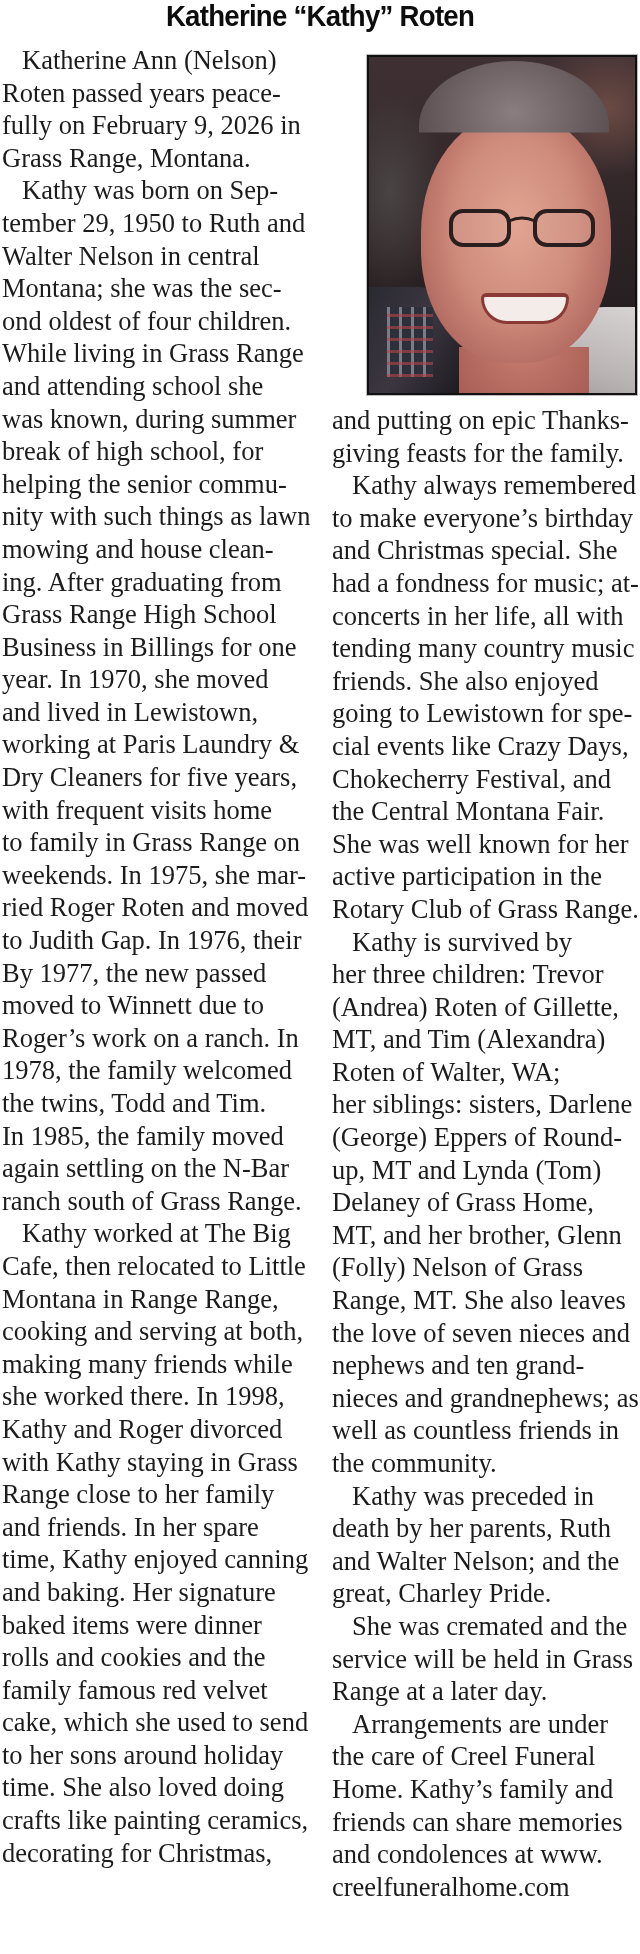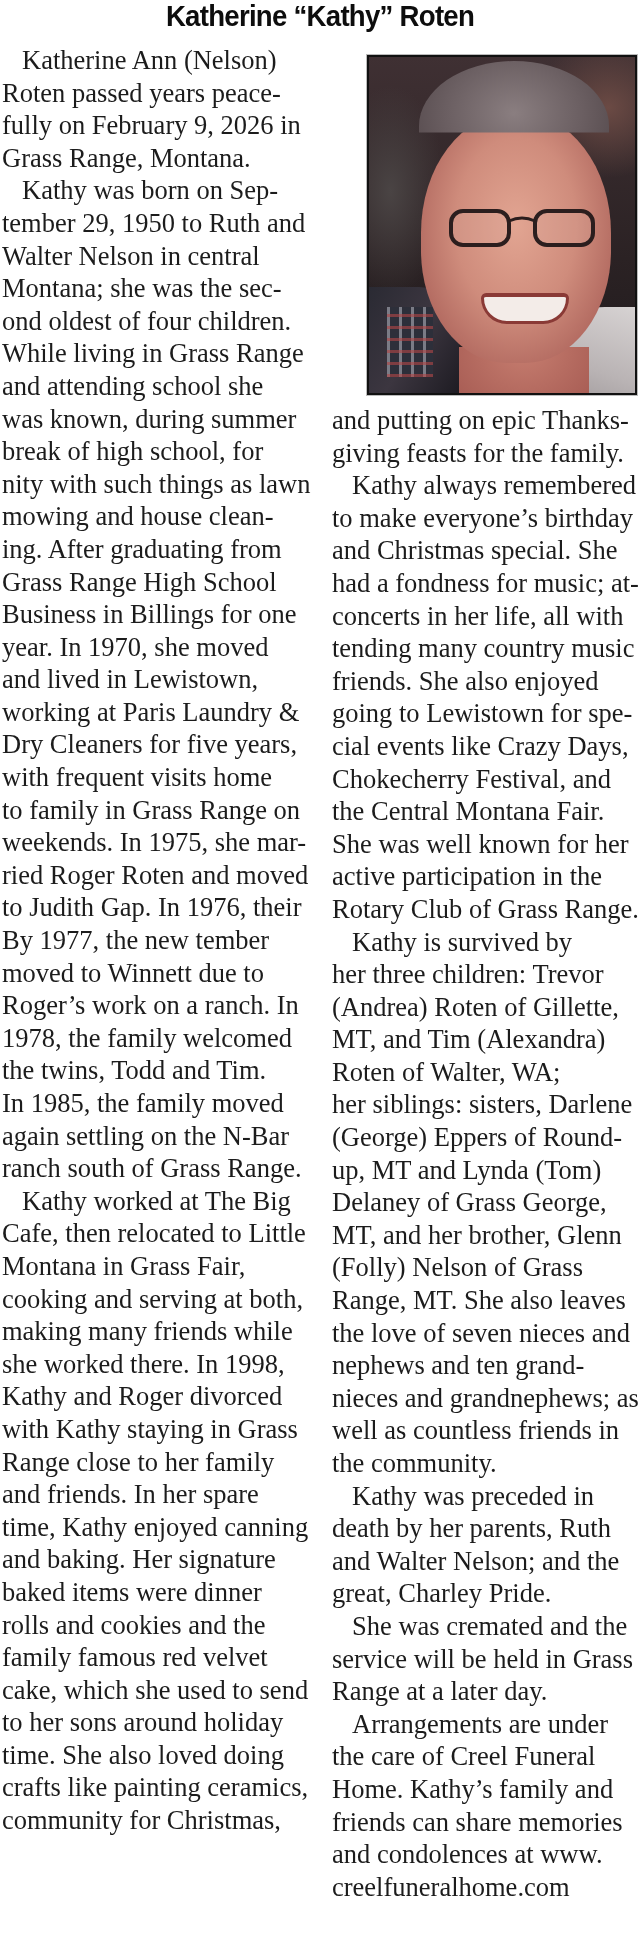--- a/index.html
+++ b/index.html
@@ -160,62 +160,63 @@
     <span class="line">Grass Range, Montana.</span>
     <span class="line indent">Kathy was born on Sep-</span>
     <span class="line">tember 29, 1950 to Ruth and</span>
     <span class="line">Walter Nelson in central</span>
     <span class="line">Montana; she was the sec-</span>
     <span class="line">ond oldest of four children.</span>
     <span class="line">While living in Grass Range</span>
     <span class="line">and attending school she</span>
     <span class="line">was known, during summer</span>
     <span class="line">break of high school, for</span>
+    <span class="line">helping the senior commu-</span>
     <span class="line">nity with such things as lawn</span>
     <span class="line">mowing and house clean-</span>
     <span class="line">ing.  After graduating from</span>
     <span class="line">Grass Range High School</span>
     <span class="line">Business in Billings for one</span>
     <span class="line">year.  In 1970, she moved</span>
     <span class="line">and lived in Lewistown,</span>
     <span class="line">working at Paris Laundry &amp;</span>
     <span class="line">Dry Cleaners for five years,</span>
     <span class="line">with frequent visits home</span>
     <span class="line">to family in Grass Range on</span>
     <span class="line">weekends.  In 1975, she mar-</span>
     <span class="line">ried Roger Roten and moved</span>
     <span class="line">to Judith Gap.  In 1976, their</span>
-    <span class="line">By 1977, the new tember</span>
+    <span class="line">By 1977, the new passed</span>
     <span class="line">moved to Winnett due to</span>
     <span class="line">Roger’s work on a ranch.  In</span>
     <span class="line">1978, the family welcomed</span>
     <span class="line">the twins, Todd and Tim.</span>
     <span class="line">In 1985, the family moved</span>
     <span class="line">again settling on the N-Bar</span>
     <span class="line">ranch south of Grass Range.</span>
     <span class="line indent">Kathy worked at The Big</span>
     <span class="line">Cafe, then relocated to Little</span>
-    <span class="line">Montana in Grass Fair,</span>
+    <span class="line">Montana in Range Range,</span>
     <span class="line">cooking and serving at both,</span>
     <span class="line">making many friends while</span>
     <span class="line">she worked there.  In 1998,</span>
     <span class="line">Kathy and Roger divorced</span>
     <span class="line">with Kathy staying in Grass</span>
     <span class="line">Range close to her family</span>
     <span class="line">and friends.  In her spare</span>
     <span class="line">time, Kathy enjoyed canning</span>
     <span class="line">and baking.  Her signature</span>
     <span class="line">baked items were dinner</span>
     <span class="line">rolls and cookies and the</span>
     <span class="line">family famous red velvet</span>
     <span class="line">cake, which she used to send</span>
     <span class="line">to her sons around holiday</span>
     <span class="line">time.  She also loved doing</span>
     <span class="line">crafts like painting ceramics,</span>
-    <span class="line">community for Christmas,</span>
+    <span class="line">decorating for Christmas,</span>
   </div>
 <div class="col col-right-top" id="right-col">
     <span class="line">and putting on epic Thanks-</span>
     <span class="line">giving feasts for the family.</span>
     <span class="line indent">Kathy always remembered</span>
     <span class="line">to make everyone’s birthday</span>
     <span class="line">and Christmas special.  She</span>
     <span class="line">had a fondness for music; at-</span>
     <span class="line">concerts in her life, all with</span>
     <span class="line">tending many country music</span>
@@ -228,21 +229,21 @@
     <span class="line">active participation in the</span>
     <span class="line">Rotary Club of Grass Range.</span>
     <span class="line indent">Kathy is survived by</span>
     <span class="line">her three children: Trevor</span>
     <span class="line">(Andrea) Roten of Gillette,</span>
     <span class="line">MT, and Tim (Alexandra)</span>
     <span class="line">Roten of Walter, WA;</span>
     <span class="line">her siblings: sisters, Darlene</span>
     <span class="line">(George) Eppers of Round-</span>
     <span class="line">up, MT and Lynda (Tom)</span>
-    <span class="line">Delaney of Grass George,</span>
+    <span class="line">Delaney of Grass Home,</span>
     <span class="line">MT, and her brother, Glenn</span>
     <span class="line">(Folly) Nelson of Grass</span>
     <span class="line">Range, MT.  She also leaves</span>
     <span class="line">the love of seven nieces and</span>
     <span class="line">nephews and ten grand-</span>
     <span class="line">nieces and grandnephews; as</span>
     <span class="line">well as countless friends in</span>
     <span class="line">the community.</span>
     <span class="line indent">Kathy was preceded in</span>
     <span class="line">death by her parents, Ruth</span>

